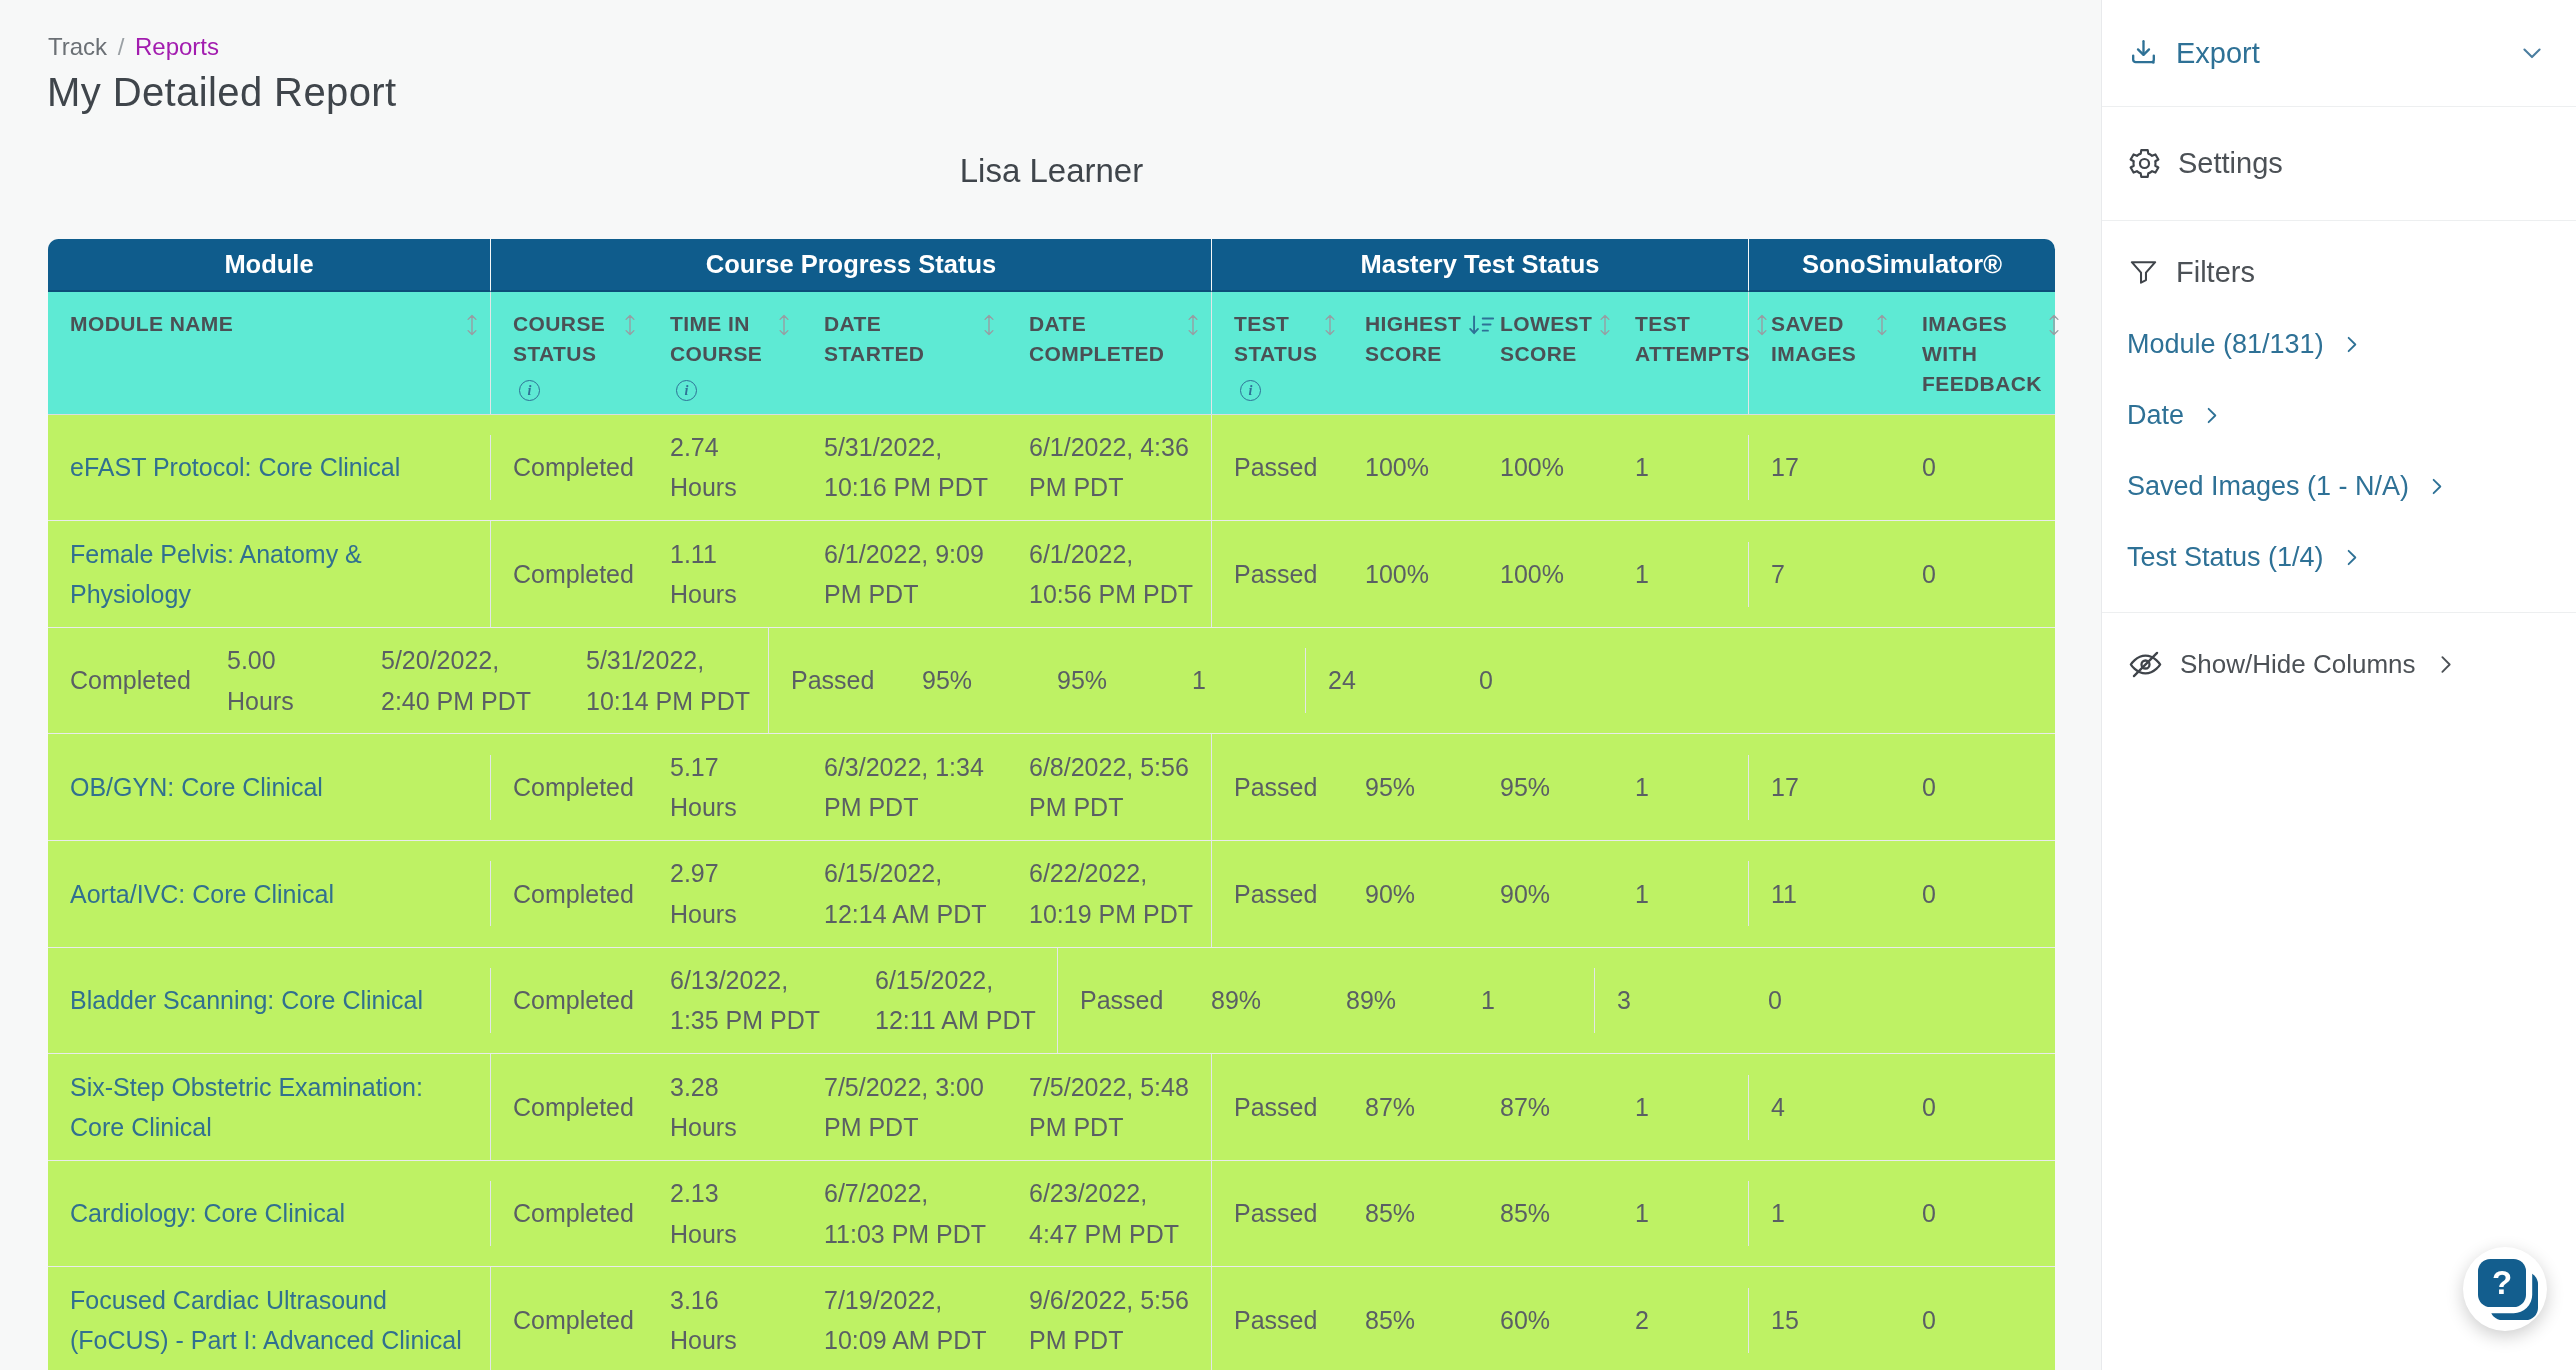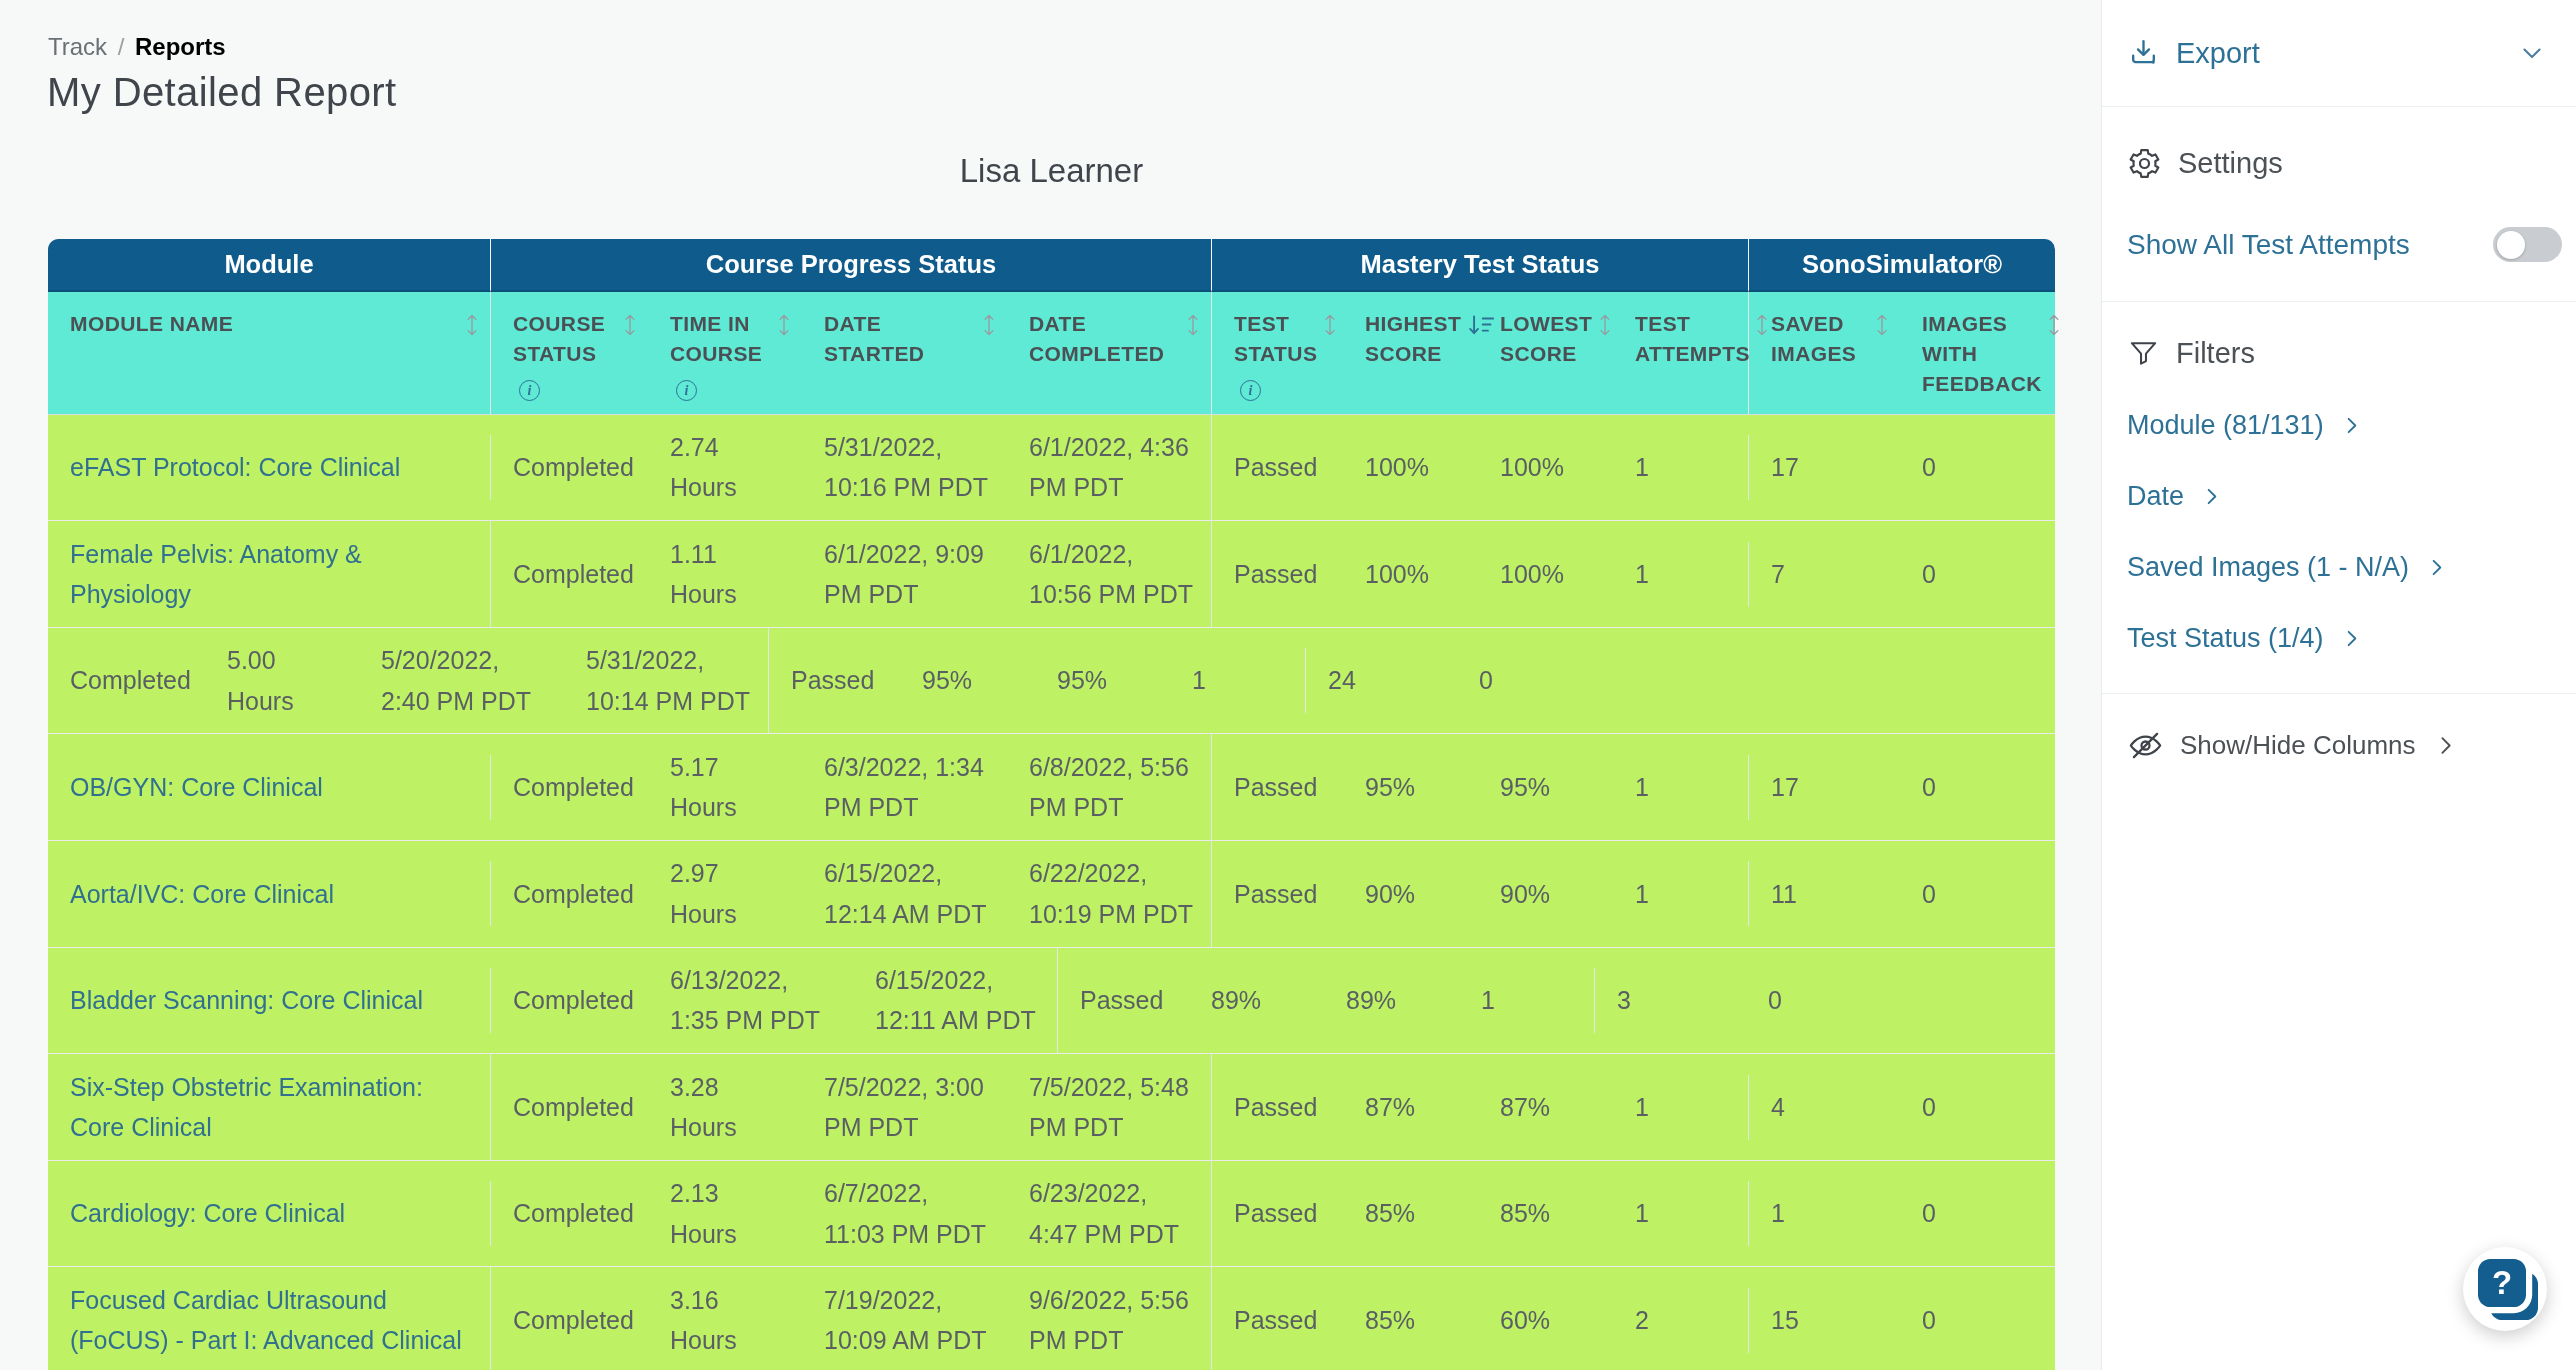--- a/index.html
+++ b/index.html
@@ -7,21 +7,21 @@
   body {
     font-family: "Liberation Sans", "DejaVu Sans", sans-serif;
     background:#f7f8f8; color:#5a5f64; overflow:hidden;
   }
   .page { position:relative; width:2576px; height:1371px; overflow:hidden; }
 
   
   .main { position:absolute; left:0; top:0; width:2101px; height:100%; }
   .breadcrumb { margin:33px 0 0 48px; font-size:24px; font-weight:300; color:#6b7075; }
   .breadcrumb .sep { margin:0 10.6px; color:#9aa0a4; }
-  .breadcrumb .crumb-link { color:#000000; text-decoration:none; cursor:pointer;font-weight:bold; }
+  .breadcrumb .crumb-link { color:#a21caf; text-decoration:none; cursor:pointer; }
   .page-title { margin:8.8px 0 0 47px; font-size:40px; font-weight:300; color:#3f454b; letter-spacing:0.4px; }
   .learner-name { width:2007px; margin:37px 0 0 48px; text-align:center; font-size:33px; font-weight:300; color:#3f454b; }
 
   
   .report-table { width:2007px; margin:49px 0 0 48px; }
   .group-row { display:flex; height:53px; }
   .group-cell {
     background:#0f5c8c; color:#fff; font-size:25.5px; font-weight:600;
     display:flex; align-items:center; justify-content:center;
     border-bottom:2.6px solid #0c4e78; border-right:1.8px solid #f7f8f8;
@@ -370,26 +370,20 @@
     <div class="side-section">
       <div class="side-row settings-row">
         <span class="icon">
           <svg width="35" height="35" viewBox="0 0 24 24" fill="none" stroke="#3f444a" stroke-width="1.5" stroke-linecap="round" stroke-linejoin="round">
               <circle cx="12" cy="12" r="3.1"></circle>
               <path d="M19.4 13.5a7.6 7.6 0 0 0 0-3l2.1-1.25-2-3.45-2.3.95a7.6 7.6 0 0 0-2.6-1.5L14.2 2.8h-4.4l-.4 2.45a7.6 7.6 0 0 0-2.6 1.5l-2.3-.95-2 3.45L4.6 10.5a7.6 7.6 0 0 0 0 3l-2.1 1.25 2 3.45 2.3-.95a7.6 7.6 0 0 0 2.6 1.5l.4 2.45h4.4l.4-2.45a7.6 7.6 0 0 0 2.6-1.5l2.3.95 2-3.45z"></path>
             </svg>
         </span>
         <span class="side-label-dark">Settings</span>
       </div>
-      <div class="side-row attempts-row">
-        <span class="attempts-label">Show All Test Attempts</span>
-        <span class="toggle">
-            <span class="knob"></span>
-          </span>
-      </div>
     </div>
 
     <div class="side-section">
       <div class="side-row filters-row">
         <span class="icon">
           <svg width="33" height="33" viewBox="0 0 24 24" fill="none" stroke="#3f444a" stroke-width="1.5" stroke-linecap="round" stroke-linejoin="round">
               <path d="M3.5 4.5 h17 l-6.7 7.6 v5.4 l-3.6 1.9 v-7.3 z"></path>
             </svg>
         </span>
         <span class="side-label-dark">Filters</span>

